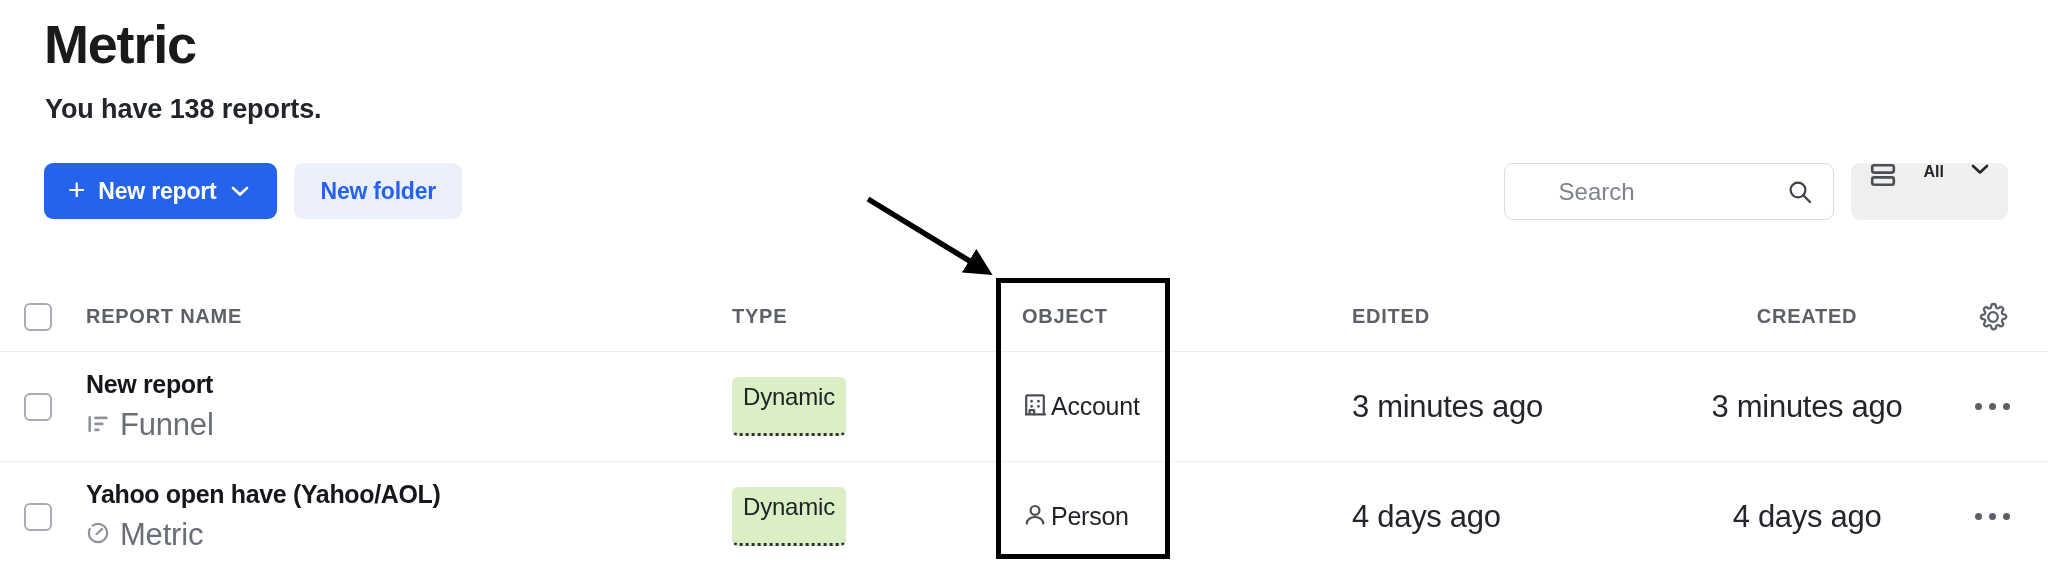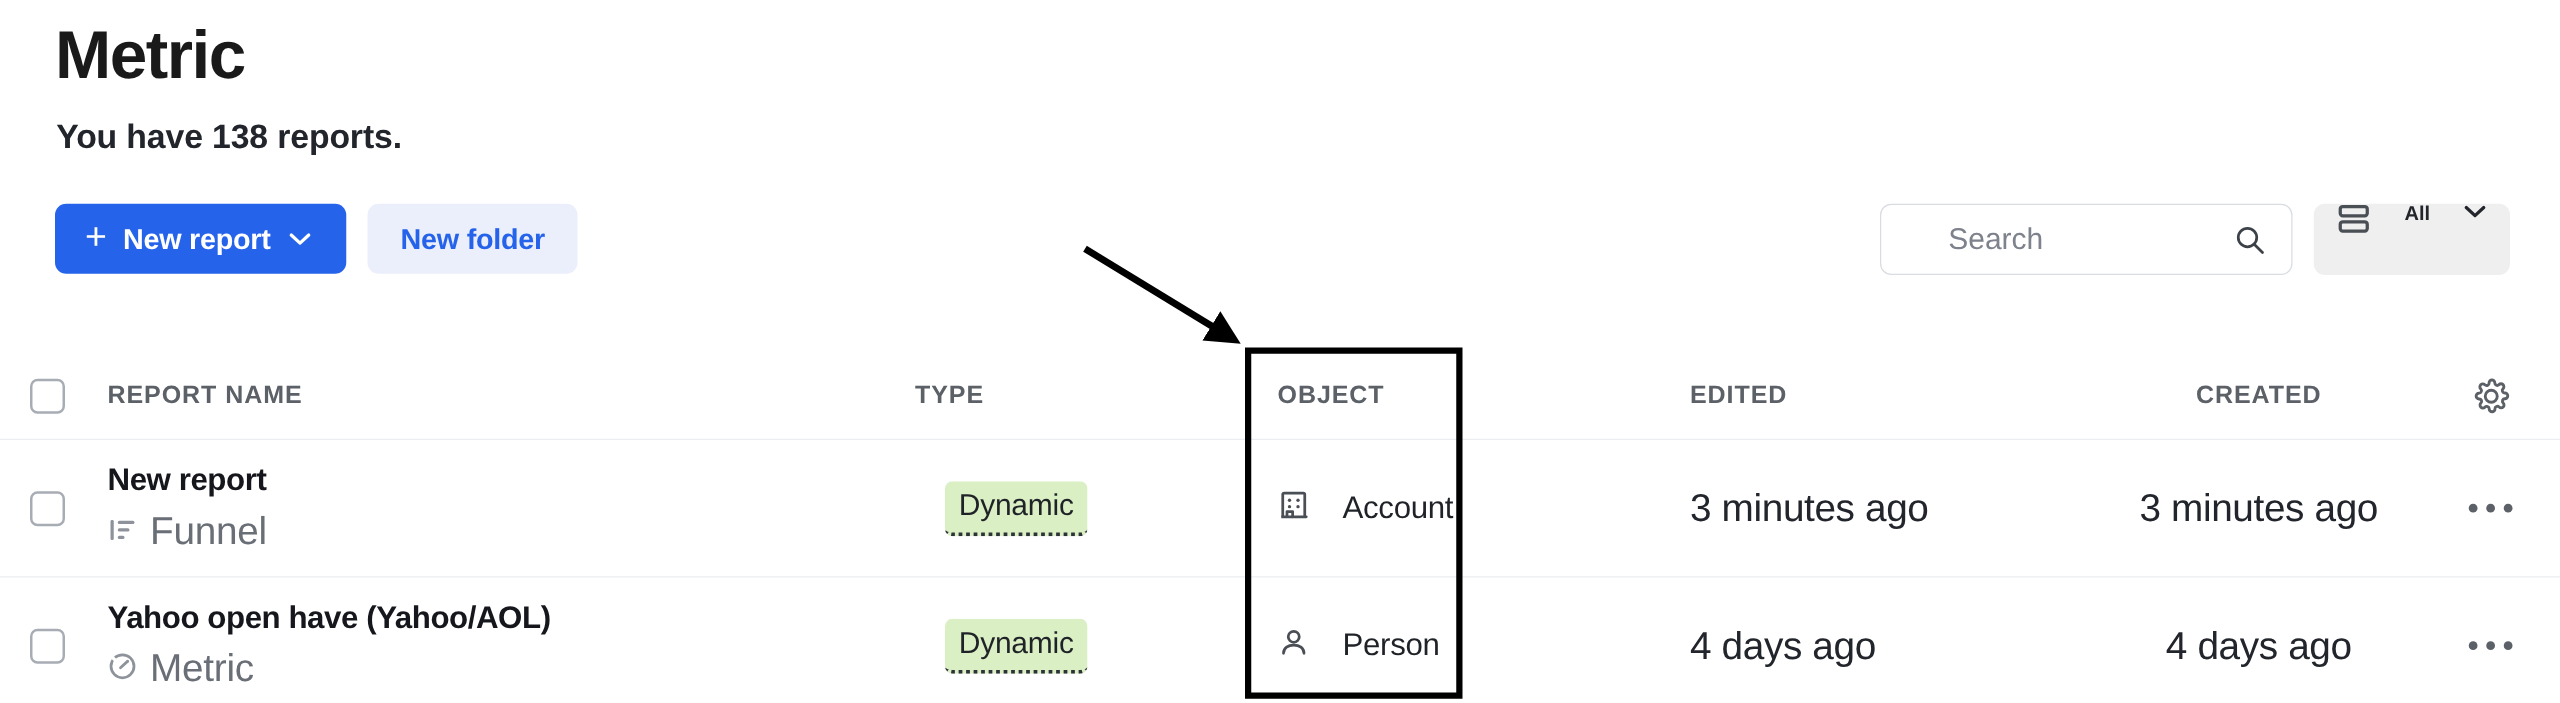--- a/index.html
+++ b/index.html
@@ -112,29 +112,28 @@
   .report-sub {
     display: flex; align-items: center; gap: 10px;
     margin-top: 9px;
     font-size: 31px; font-weight: 400; color: #6a6f77;
     letter-spacing: -0.2px;
   }
 
   .badge {
     display: inline-block;
     background: #DBEFC4; border-radius: 6px;
-    padding: 6px 11px 7px 11px;
+    padding: 6px 11px 22px 11px;
     font-size: 24px; font-weight: 400; color: #1f2227;
     letter-spacing: -0.2px;
     border-bottom: 3px dotted #2d3138;
     cursor: pointer;
-    margin-left: 24px;
-  }
-
-  .object-cell { display: flex; align-items: center; gap: 26px; }
+  }
+
+  .object-cell { display: flex; align-items: center; gap: 3px; }
   .object-label { font-size: 25px; font-weight: 400; color: #1f2227; letter-spacing: -0.25px; }
 
   .time-cell { font-size: 31px; font-weight: 400; color: #22252b; letter-spacing: -0.3px; }
 
   .dots { display: flex; gap: 7px; cursor: pointer; }
   .dots i { width: 7px; height: 7px; border-radius: 50%; background: #5c6067; display: block; }
 
   .gear { cursor: pointer; display: flex; }
 
   

